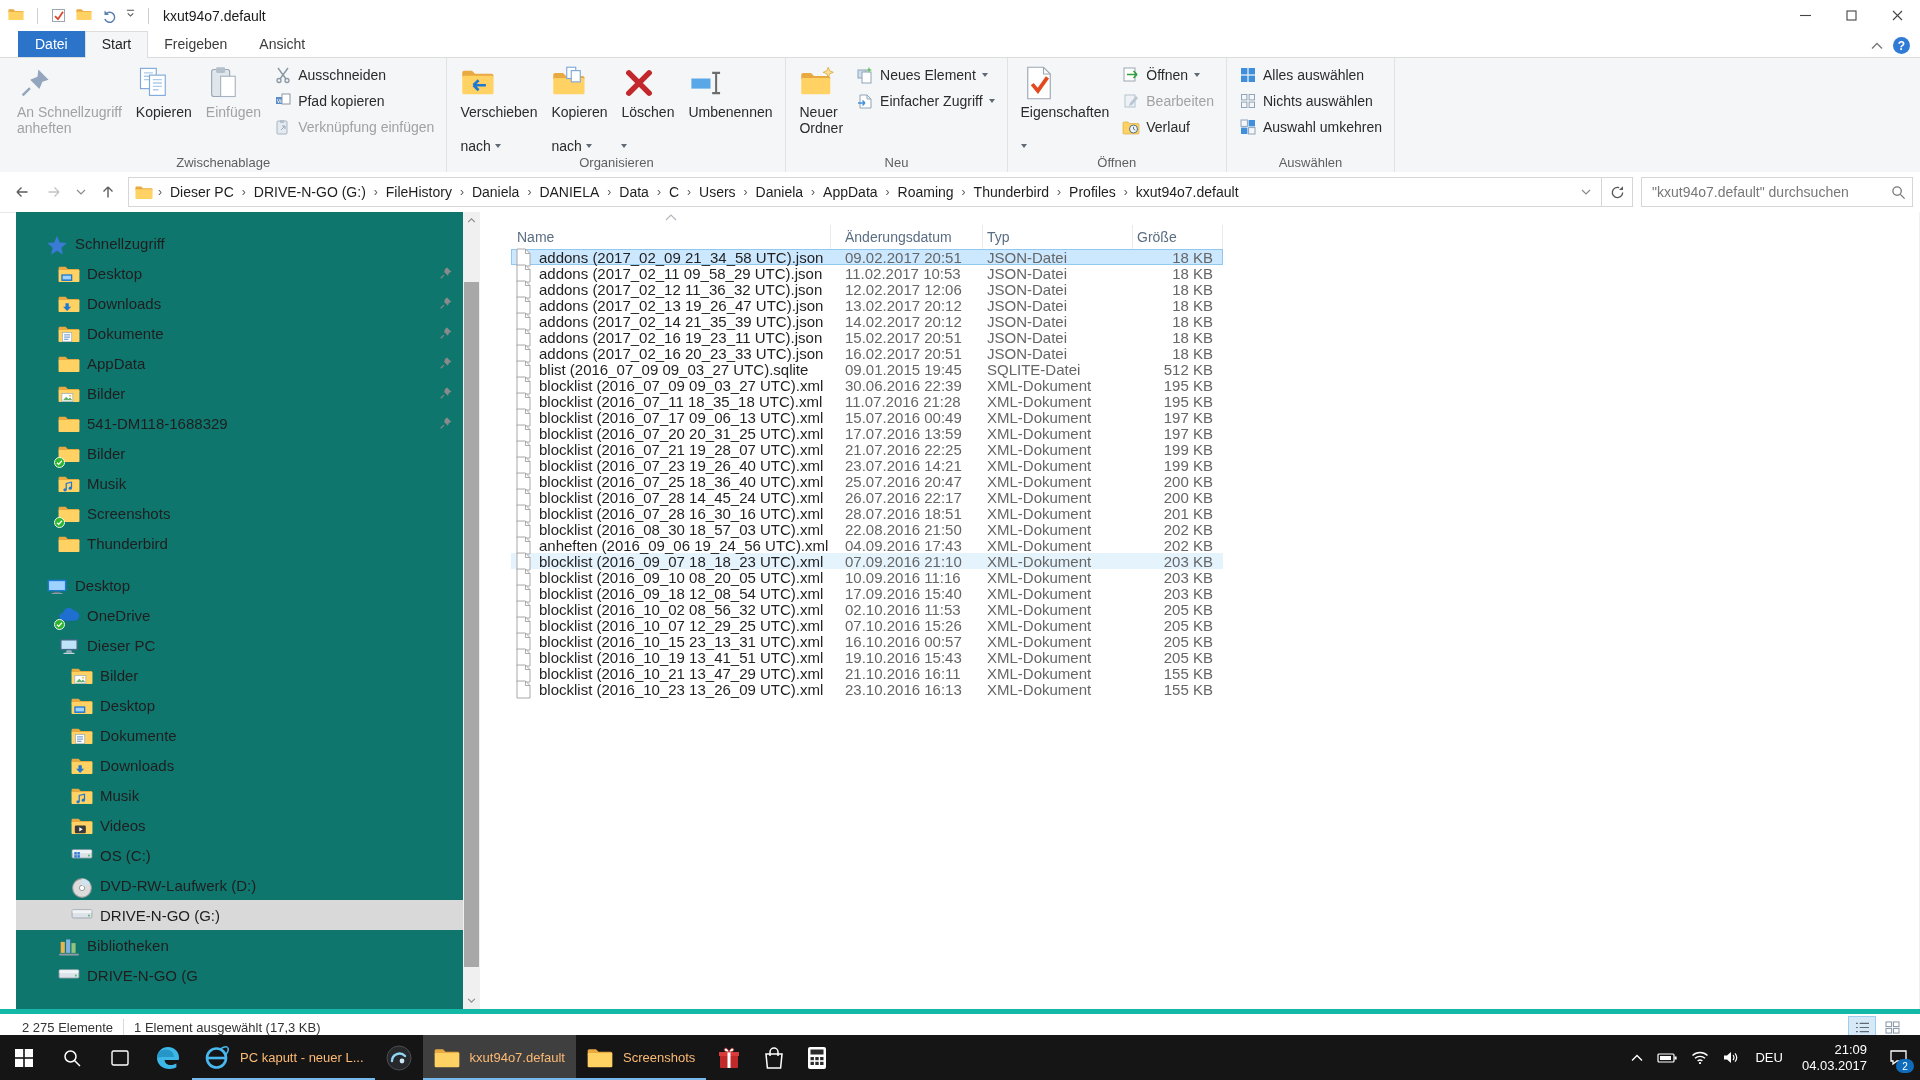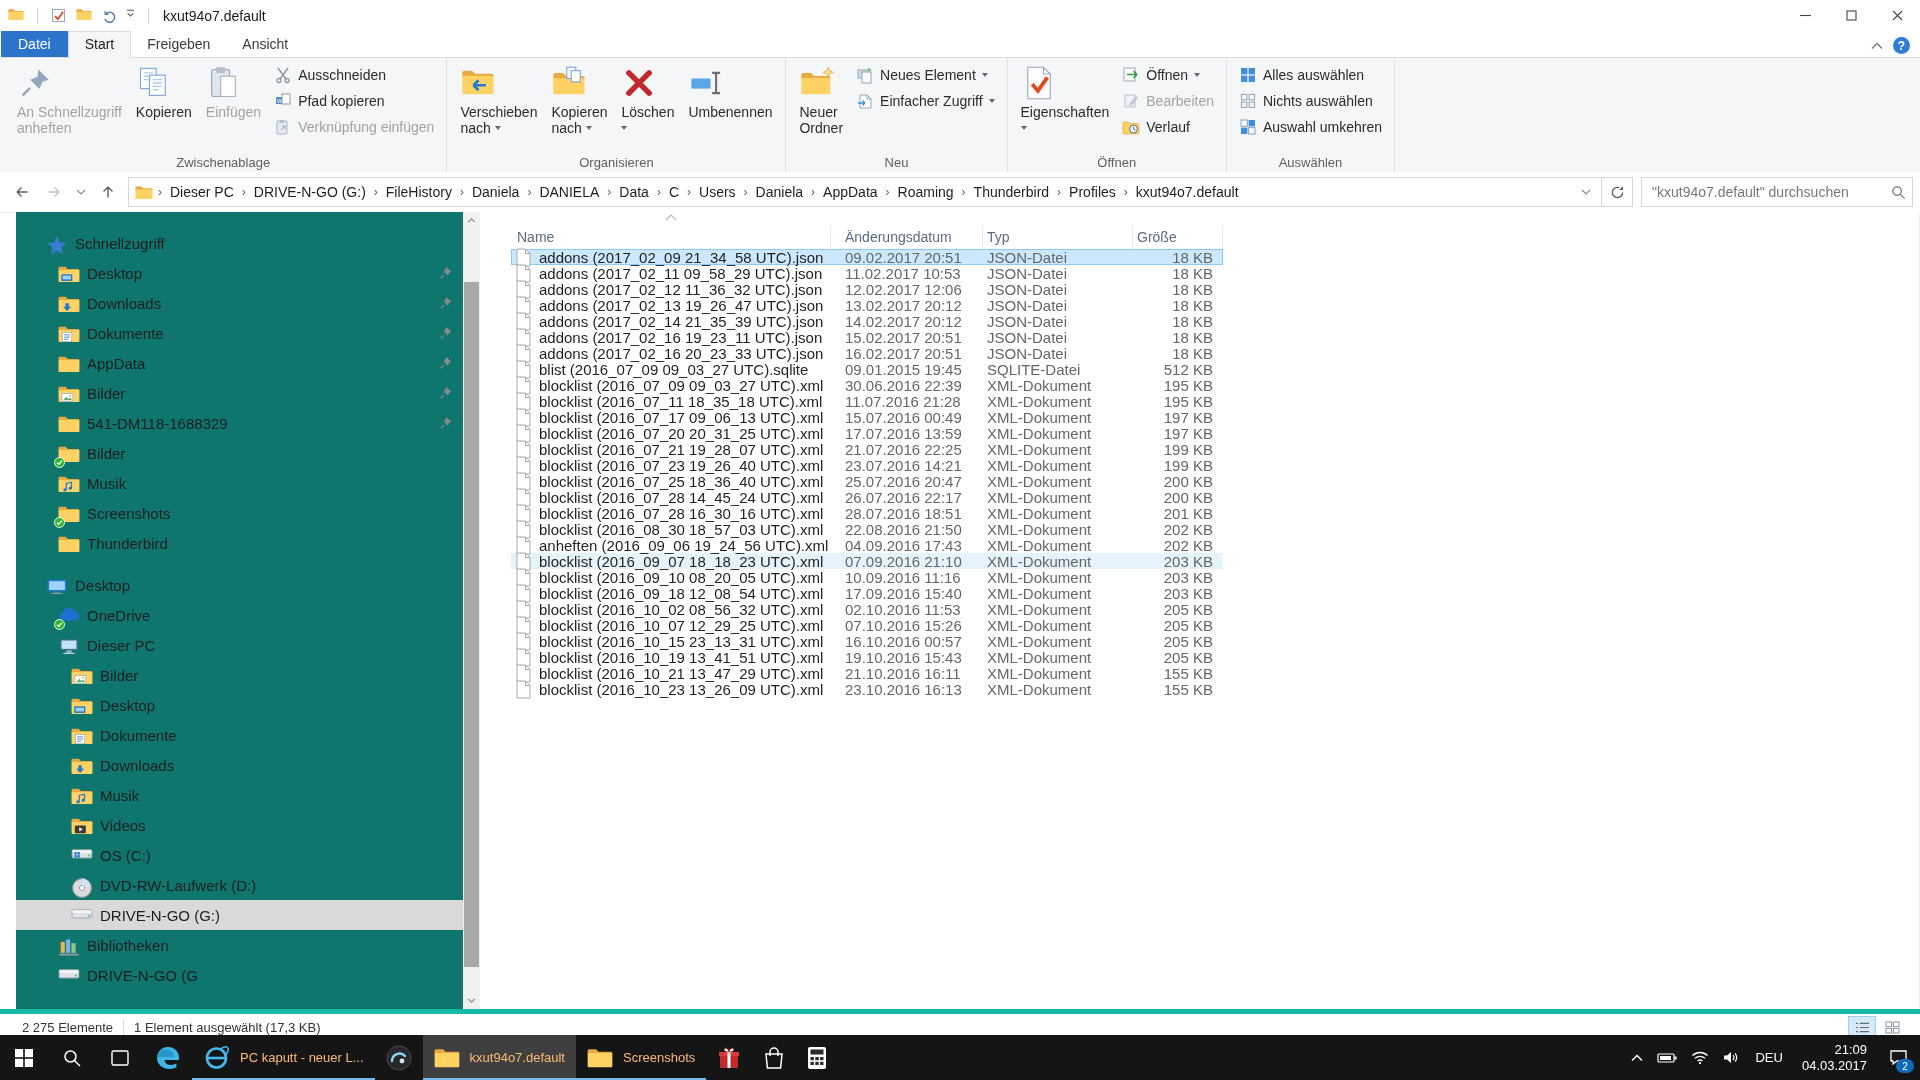--- a/index.html
+++ b/index.html
@@ -10,33 +10,33 @@
   .titlebar{position:absolute;left:0;top:0;width:1920px;height:31px;background:#fff;display:flex;align-items:center;}
   .qat{display:flex;align-items:center;gap:9px;padding-left:8px;}
   .qat .qi{width:16px;height:16px;}
   .tdiv{width:1px;height:16px;background:#cfcfcf;margin:0 4px;}
   .wtitle{font-size:14px;color:#1a1a1a;margin-left:10px;}
   .wctl{margin-left:auto;display:flex;height:31px;}
   .wbtn{width:46px;height:31px;display:flex;align-items:center;justify-content:center;}
   
   .tabs{position:absolute;left:0;top:31px;width:1920px;height:26px;background:#fff;border-bottom:1px solid #dcdcdc;display:flex;align-items:flex-end;}
   .tab{padding:4px 16px 5px 16px;font-size:14px;color:#3b3b3b;}
-  .tab.file{background:#2b74c9;color:#fff;margin-left:1px;padding:5px 17px 5px 17px;}
+  .tab.file{background:#2b74c9;color:#fff;margin-left:18px;padding:5px 17px 5px 17px;}
   .tab.active{background:#f5f6f7;border:1px solid #dcdcdc;border-bottom:none;color:#1e1e1e;margin-bottom:-1px;padding-bottom:6px;}
   .tabs-right{margin-left:auto;display:flex;align-items:center;gap:10px;padding-right:10px;padding-bottom:3px;}
   .helpdot{width:17px;height:17px;border-radius:50%;background:#2f7bd6;color:#fff;font-size:12px;font-weight:bold;display:flex;align-items:center;justify-content:center;}
   
   .ribbon{position:absolute;left:0;top:58px;width:1920px;height:114px;background:#f5f6f7;border-bottom:1px solid #d5d5d5;display:flex;}
   .rgroup{position:relative;display:flex;align-items:flex-start;padding:3px 6px 20px 6px;border-right:1px solid #e2e2e3;}
   .rgroup-label{position:absolute;bottom:2px;left:0;right:0;text-align:center;font-size:13px;color:#5f5f5f;}
   .bigbtn{display:flex;flex-direction:column;align-items:flex-start;padding:4px 6px;margin:0 1px;border-radius:2px;}
   .bigbtn .bicon{width:36px;height:36px;margin-bottom:3px;}
   .bigbtn .bl{font-size:14px;line-height:16px;color:#2b2b2b;text-align:center;white-space:nowrap;}
   .bigbtn.dis .bl{color:#a2a2a2}
-  .l2wrap{display:flex;align-items:center;gap:4px;height:16px;}
+  .l2wrap{display:flex;align-items:center;gap:4px;height:16px;margin-top:18px;}
   .dd{width:0;height:0;border-left:3.5px solid transparent;border-right:3.5px solid transparent;border-top:4px solid #5f6a75;}
   .smallcol{display:flex;flex-direction:column;justify-content:flex-start;gap:4px;padding-top:3px;}
   .smallbtn{display:flex;align-items:center;gap:6px;height:22px;padding:0 6px;font-size:14px;color:#2b2b2b;white-space:nowrap;}
   .smallbtn .sicon{width:18px;height:18px;}
   .smallbtn.dis{color:#a2a2a2}
   
   .addr{position:absolute;left:0;top:172px;width:1920px;height:40px;background:#fff;border-bottom:1px solid #e8e8e8;display:flex;align-items:center;}
   .navbtn{width:28px;height:28px;display:flex;align-items:center;justify-content:center;}
   .addrbox{height:28px;border:1px solid #d6d6d6;background:#fff;display:flex;align-items:center;}
   .crumbbar{width:1464px;margin-left:6px;padding:0 2px 0 6px;}

